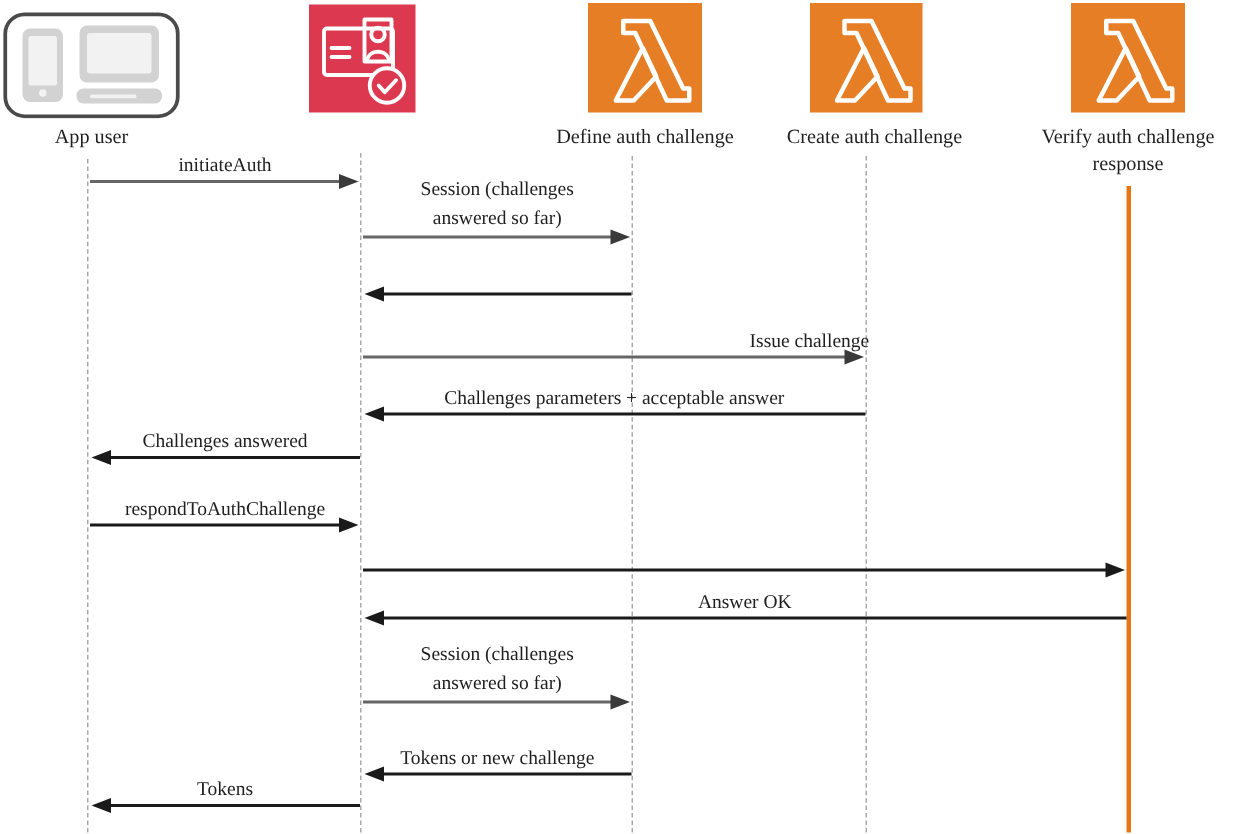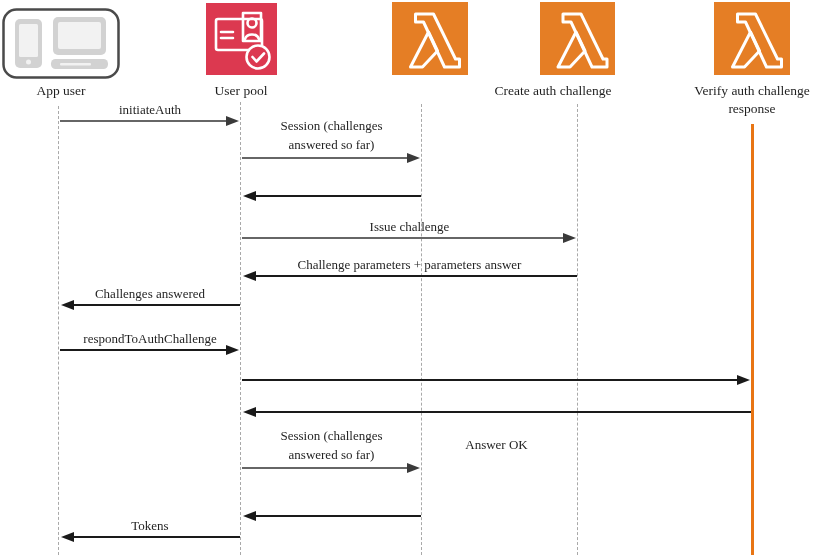--- a/index.html
+++ b/index.html
@@ -54,40 +54,40 @@
           <rect x="10" y="16" width="46" height="31" rx="2"></rect>
           <path d="M15 29 h12 M15 35 h12"></path>
           <rect x="37" y="10" width="18" height="28"></rect>
           <circle cx="46" cy="20" r="4.5"></circle>
           <path d="M39 36 c2,-6 12,-6 14,0"></path>
           <circle cx="52" cy="54" r="11.5" fill="#DC3950"></circle>
           <path d="M46.5 54 l4 4.5 l7.5 -8"></path>
         </g>
       </svg>
     </div>
-    <div class="actor-label" style="left: 151px; top: 82px; width: 180px;">User pool</div>
     <div class="lifeline lifeline-dashed" style="left: 240px; top: 102px; height: 453px; border-left-color: rgb(169, 169, 169);"></div>
     <div class="actor-icon lambda-icon" style="left: 392px; top: 2px; width: 76px; height: 73px;">
       <svg viewBox="0 0 75 73">
         <g fill="none" stroke="#ffffff" stroke-width="3" stroke-linejoin="round">
           <path d="M23 12 H41 L63 57 H67 V65 H52 L31 20 H23 Z"></path>
           <path d="M36 30 L45 49 L30 65 H18 Z"></path>
         </g>
       </svg>
     </div>
+    <div class="actor-label" style="left: 340px; top: 82px; width: 180px;">Define auth challenge</div>
     <div class="lifeline lifeline-dashed" style="left: 421px; top: 104px; height: 451px; border-left-color: rgb(169, 169, 169);"></div>
     <div class="actor-icon lambda-icon" style="left: 540px; top: 2px; width: 75px; height: 73px;">
       <svg viewBox="0 0 75 73">
         <g fill="none" stroke="#ffffff" stroke-width="3" stroke-linejoin="round">
           <path d="M23 12 H41 L63 57 H67 V65 H52 L31 20 H23 Z"></path>
           <path d="M36 30 L45 49 L30 65 H18 Z"></path>
         </g>
       </svg>
     </div>
-    <div class="actor-label" style="left: 463px; top: 82px; width: 180px;">Create auth challenge</div>
+    <div class="actor-label" style="left: 493px; top: 82px; width: 180px;">Create auth challenge</div>
     <div class="lifeline lifeline-dashed" style="left: 577px; top: 104px; height: 451px; border-left-color: rgb(169, 169, 169);"></div>
     <div class="actor-icon lambda-icon" style="left: 714px; top: 2px; width: 76px; height: 73px;">
       <svg viewBox="0 0 75 73">
         <g fill="none" stroke="#ffffff" stroke-width="3" stroke-linejoin="round">
           <path d="M23 12 H41 L63 57 H67 V65 H52 L31 20 H23 Z"></path>
           <path d="M36 30 L45 49 L30 65 H18 Z"></path>
         </g>
       </svg>
     </div>
     <div class="actor-label" style="left: 662px; top: 82px; width: 180px;">Verify auth challenge
@@ -97,37 +97,38 @@
     <div class="msg-head head-right" style="left: 226px; top: 115.5px; border-left-color: rgb(58, 58, 58);"></div>
     <div class="msg-label" style="left: -20px; top: 100px; width: 340px;">initiateAuth</div>
     <div class="msg-line" style="left: 242px; top: 156.75px; width: 166px; height: 2.5px; background: rgb(102, 102, 102);"></div>
     <div class="msg-head head-right" style="left: 407px; top: 152.5px; border-left-color: rgb(58, 58, 58);"></div>
     <div class="msg-label" style="left: 161.5px; top: 116px; width: 340px;">Session (challenges
 answered so far)</div>
     <div class="msg-line" style="left: 255px; top: 195.25px; width: 166px; height: 1.5px; background: rgb(26, 26, 26);"></div>
     <div class="msg-head head-left" style="left: 243px; top: 190.5px; border-right-color: rgb(26, 26, 26);"></div>
     <div class="msg-line" style="left: 242px; top: 236.75px; width: 322px; height: 2.5px; background: rgb(102, 102, 102);"></div>
     <div class="msg-head head-right" style="left: 563px; top: 232.5px; border-left-color: rgb(58, 58, 58);"></div>
-    <div class="msg-label" style="left: 239.5px; top: 217px; width: 340px;">Issue challenge</div>
+    <div class="msg-label" style="left: 239.5px; top: 217px; width: 340px; text-align: right;">Issue challenge</div>
     <div class="msg-line" style="left: 255px; top: 275.25px; width: 322px; height: 1.5px; background: rgb(26, 26, 26);"></div>
     <div class="msg-head head-left" style="left: 243px; top: 270.5px; border-right-color: rgb(26, 26, 26);"></div>
-    <div class="msg-label" style="left: 239.5px; top: 255px; width: 340px;">Challenge parameters + parameters answer</div>
+    <div class="msg-label" style="left: 239.5px; top: 255px; width: 340px;">Challenges parameters + acceptable answer</div>
     <div class="msg-line" style="left: 73px; top: 304.25px; width: 167px; height: 1.5px; background: rgb(26, 26, 26);"></div>
     <div class="msg-head head-left" style="left: 61px; top: 299.5px; border-right-color: rgb(26, 26, 26);"></div>
     <div class="msg-label" style="left: -20px; top: 284px; width: 340px;">Challenges answered</div>
     <div class="msg-line" style="left: 60px; top: 349.25px; width: 167px; height: 1.5px; background: rgb(26, 26, 26);"></div>
     <div class="msg-head head-right" style="left: 226px; top: 344.5px; border-left-color: rgb(26, 26, 26);"></div>
     <div class="msg-label" style="left: -20px; top: 329px; width: 340px;">respondToAuthChallenge</div>
     <div class="msg-line" style="left: 242px; top: 379.25px; width: 496px; height: 1.5px; background: rgb(26, 26, 26);"></div>
     <div class="msg-head head-right" style="left: 737px; top: 374.5px; border-left-color: rgb(26, 26, 26);"></div>
     <div class="msg-line" style="left: 255px; top: 411.25px; width: 496px; height: 1.5px; background: rgb(26, 26, 26);"></div>
     <div class="msg-head head-left" style="left: 243px; top: 406.5px; border-right-color: rgb(26, 26, 26);"></div>
-    <div class="msg-label" style="left: 326.5px; top: 391px; width: 340px; margin-top: 44px;">Answer OK</div>
+    <div class="msg-label" style="left: 326.5px; top: 391px; width: 340px;">Answer OK</div>
     <div class="msg-line" style="left: 242px; top: 466.75px; width: 166px; height: 2.5px; background: rgb(102, 102, 102);"></div>
     <div class="msg-head head-right" style="left: 407px; top: 462.5px; border-left-color: rgb(58, 58, 58);"></div>
     <div class="msg-label" style="left: 161.5px; top: 426px; width: 340px;">Session (challenges
 answered so far)</div>
     <div class="msg-line" style="left: 255px; top: 515.25px; width: 166px; height: 1.5px; background: rgb(26, 26, 26);"></div>
     <div class="msg-head head-left" style="left: 243px; top: 510.5px; border-right-color: rgb(26, 26, 26);"></div>
+    <div class="msg-label" style="left: 161.5px; top: 495px; width: 340px;">Tokens or new challenge</div>
     <div class="msg-line" style="left: 73px; top: 536.25px; width: 167px; height: 1.5px; background: rgb(26, 26, 26);"></div>
     <div class="msg-head head-left" style="left: 61px; top: 531.5px; border-right-color: rgb(26, 26, 26);"></div>
     <div class="msg-label" style="left: -20px; top: 516px; width: 340px;">Tokens</div>
   </div>
 
 </body></html>

